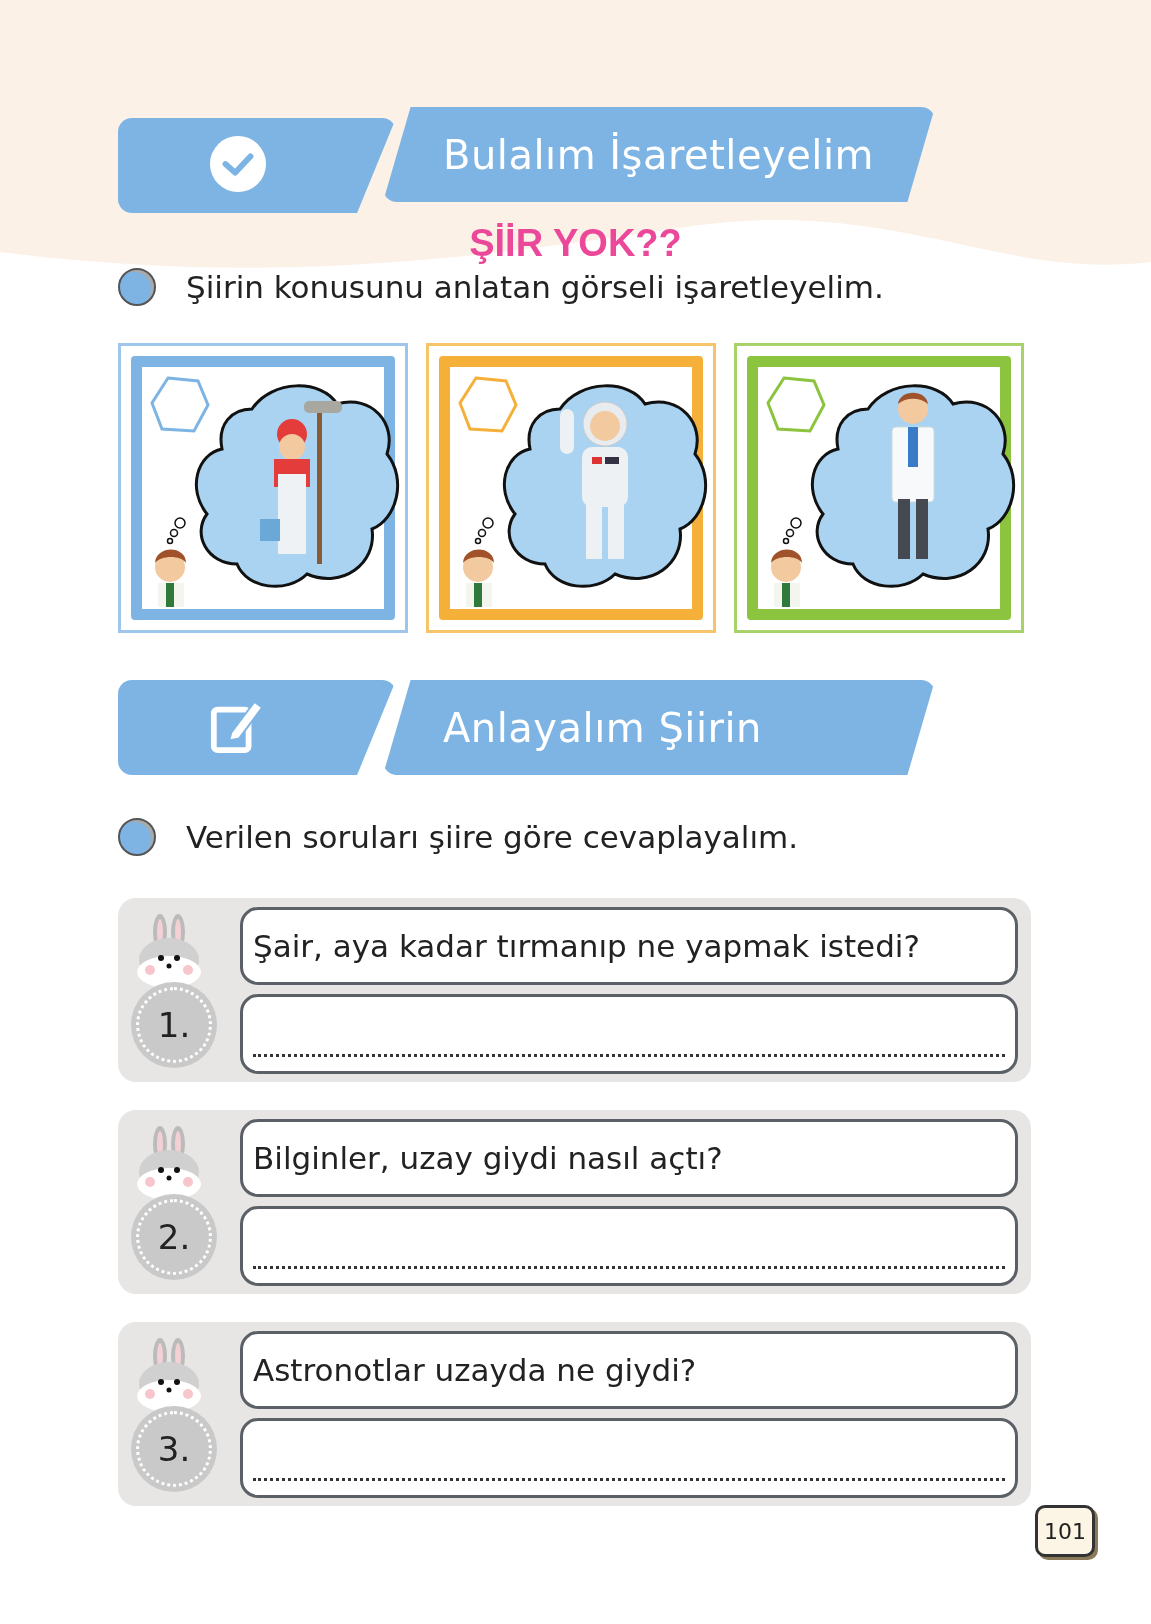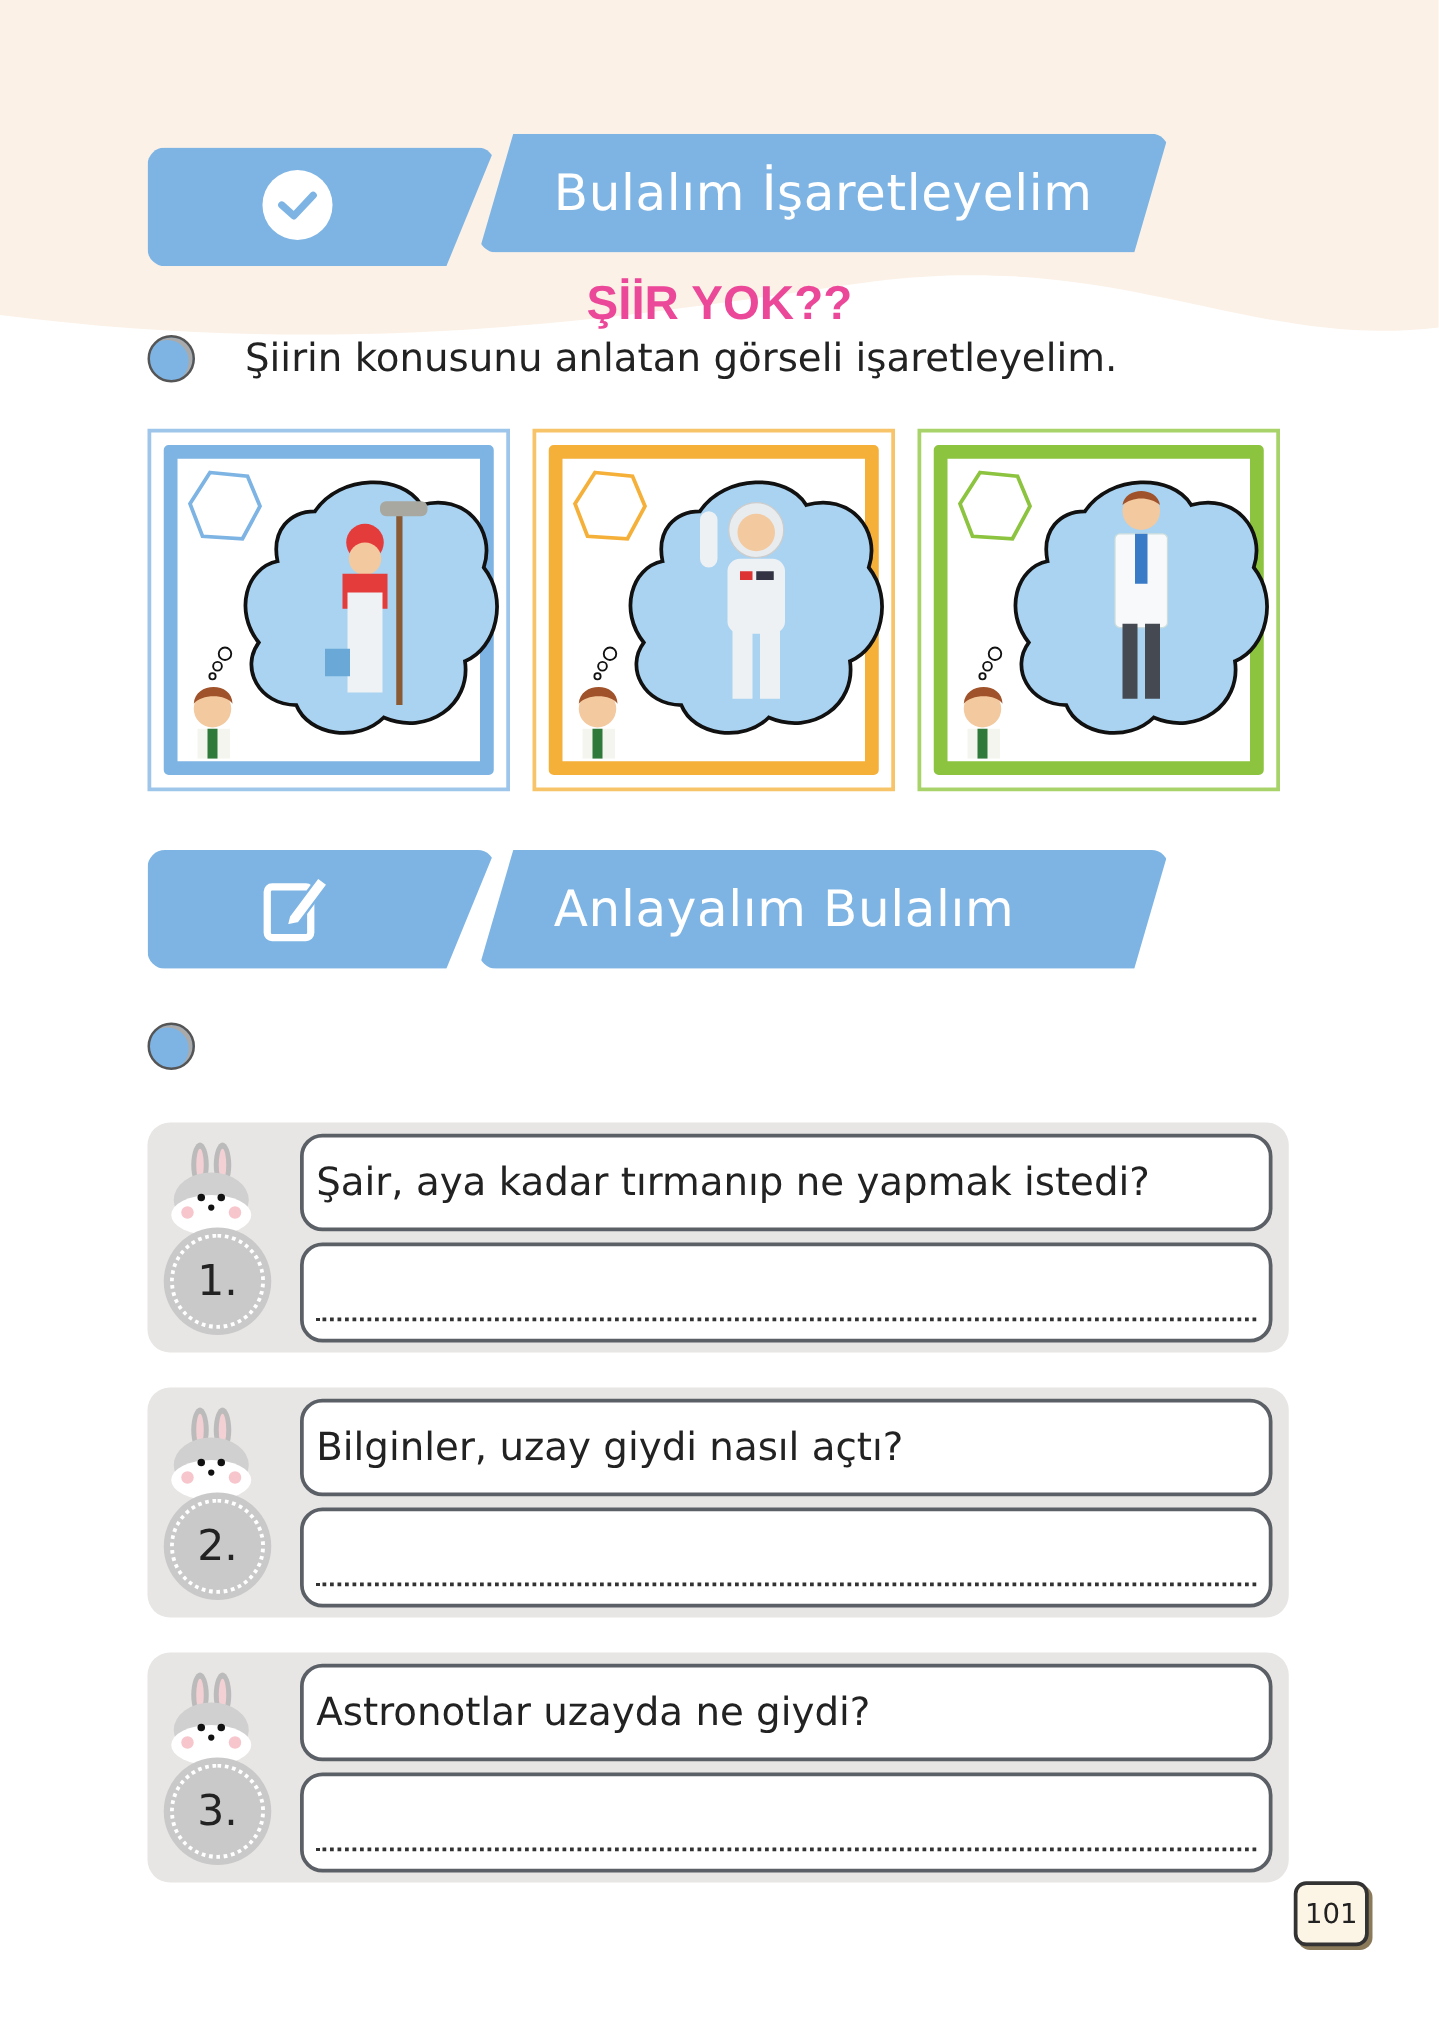--- a/index.html
+++ b/index.html
@@ -3,21 +3,21 @@
 <meta charset="utf-8">
 <style>
   html,body{margin:0;padding:0;}
   body{width:1151px;height:1624px;position:relative;background:#ffffff;font-family:"DejaVu Sans",sans-serif;overflow:hidden;color:#222;}
   .bg-wave{position:absolute;left:0;top:0;width:1151px;height:300px;}
   .banner-left{position:absolute;left:118px;top:118px;width:278px;height:95px;background:#7db4e4;border-radius:14px;clip-path:polygon(0 0,100% 0,86% 100%,0 100%);}
   .banner-right{position:absolute;top:107px;height:95px;background:#7db4e4;border-radius:14px;clip-path:polygon(5% 0,100% 0,95% 100%,0 100%);display:flex;align-items:center;padding-left:60px;box-sizing:border-box;}
   .banner-title{color:#fff;font-size:40px;font-family:"DejaVu Sans",sans-serif;font-weight:normal;letter-spacing:0.5px;}
   .banner-icon{position:absolute;left:90px;top:18px;width:58px;height:58px;}
   .warning{position:absolute;left:0;width:1151px;text-align:center;top:222px;color:#ec4899;font-family:"Liberation Sans",sans-serif;font-weight:bold;font-size:38px;}
-  .instr{position:absolute;left:118px;display:flex;align-items:center;gap:40px;}
+  .instr{position:absolute;left:118px;display:flex;align-items:center;gap:30px;}
   .bullet{width:38px;height:38px;border-radius:50%;background:#7db4e4;border:2px solid #555;box-sizing:border-box;box-shadow:-3px 2px 0 #aaa inset;}
   .instr-text{font-size:31px;color:#222;font-family:"DejaVu Sans",sans-serif;}
   .cards{position:absolute;left:118px;top:343px;display:flex;gap:18px;}
   .card{width:290px;height:290px;box-sizing:border-box;position:relative;padding:10px;background:#fff;border:3px solid;}
   .card-inner{width:100%;height:100%;box-sizing:border-box;border:11px solid;border-radius:4px;position:relative;background:#fff;}
   .hex{position:absolute;left:8px;top:8px;width:60px;height:60px;}
   .cloud{position:absolute;left:50px;top:12px;width:210px;height:215px;}
   .thinker{position:absolute;left:4px;bottom:2px;width:52px;height:92px;}
   .qblock{position:absolute;left:118px;width:913px;height:184px;background:#e8e6e4;border-radius:18px;}
   .bunny{position:absolute;left:12px;top:14px;width:78px;height:160px;}
@@ -133,25 +133,26 @@
   </div>
 </div>
 
 <div class="banner-left" style="top:680px;">
   <svg class="banner-icon" viewBox="0 0 60 60" style="left:90px;top:16px;">
     <rect x="6" y="14" width="36" height="42" rx="4" fill="none" stroke="#fff" stroke-width="6"></rect>
     <path d="M24 38 L48 6 L56 12 L32 44 L22 46 Z" fill="#fff" stroke="#7db4e4" stroke-width="2"></path>
   </svg>
 </div>
 <div class="banner-right" style="left:383px;width:552px;top:680px;">
-  <span class="banner-title">Anlayalım Bulalım</span>
+  <span class="banner-title">Anlayalım Şiirin</span>
 </div>
 
 <div class="instr" style="top:818px;">
   <span class="bullet"></span>
+  <span class="instr-text">Verilen soruları şiire göre cevaplayalım.</span>
 </div>
 
 <div class="qblock" style="top:898px;">
   <svg class="bunny" viewBox="0 0 78 160">
     <ellipse cx="30" cy="20" rx="7" ry="18" fill="#bbb"></ellipse>
       <ellipse cx="30" cy="20" rx="3" ry="13" fill="#f3d0d4"></ellipse>
     <ellipse cx="48" cy="20" rx="7" ry="18" fill="#bbb"></ellipse>
       <ellipse cx="48" cy="20" rx="3" ry="13" fill="#f3d0d4"></ellipse>
     <ellipse cx="39" cy="48" rx="30" ry="22" fill="#d0d0d0"></ellipse>
     <ellipse cx="39" cy="60" rx="32" ry="16" fill="#fff"></ellipse>

